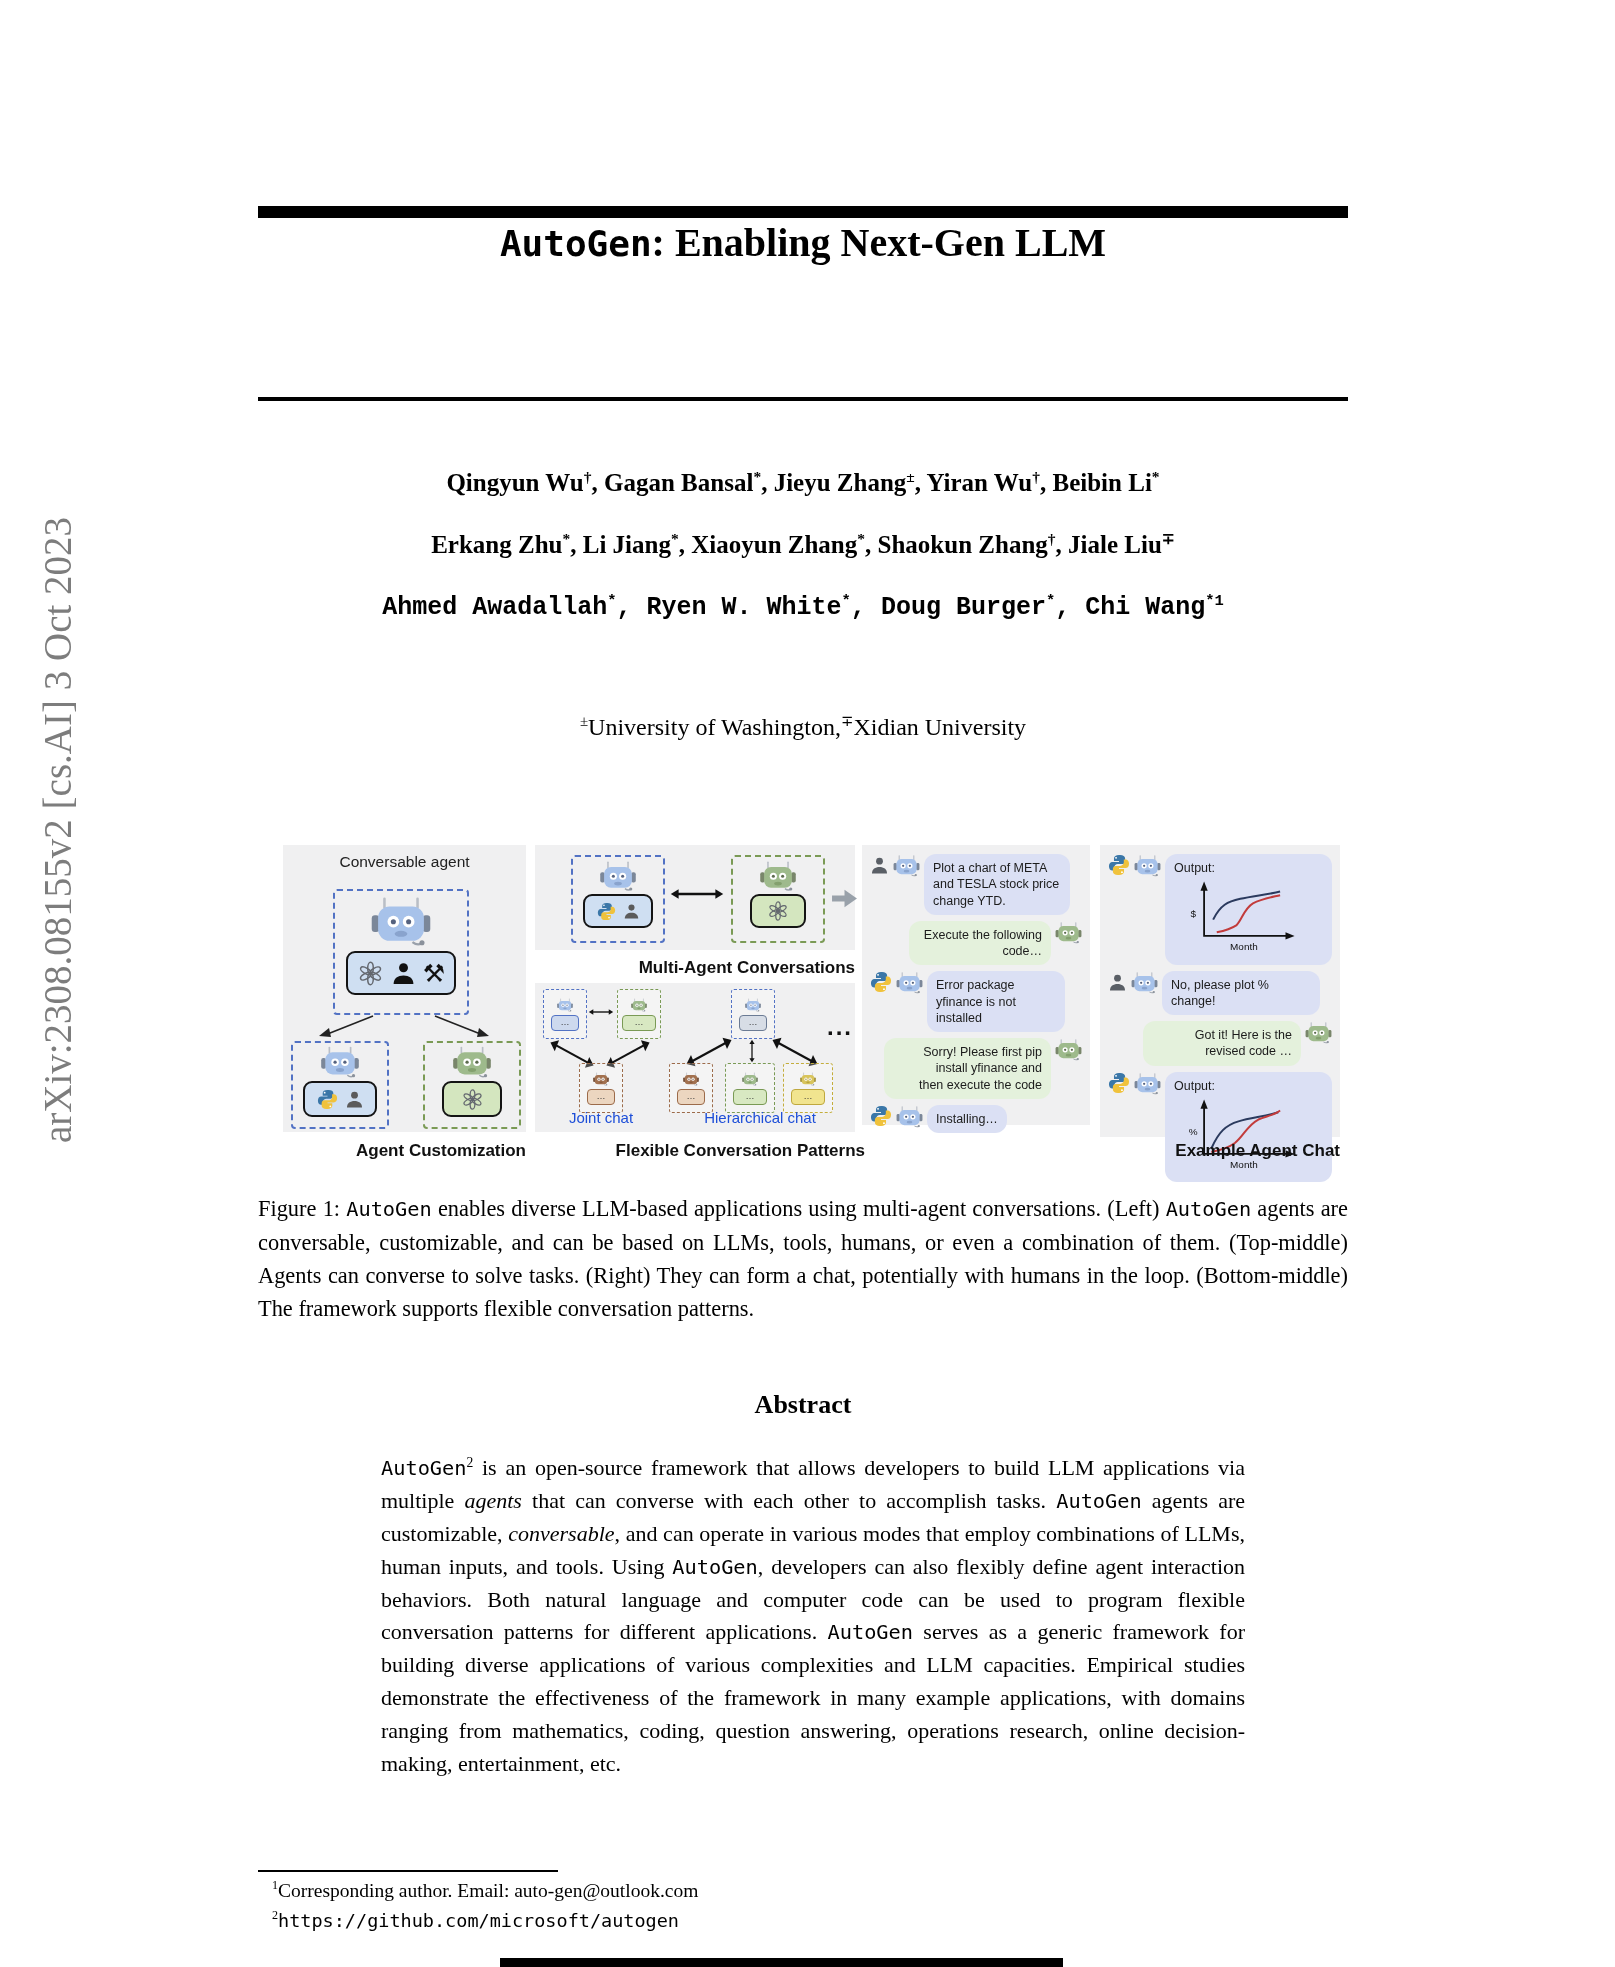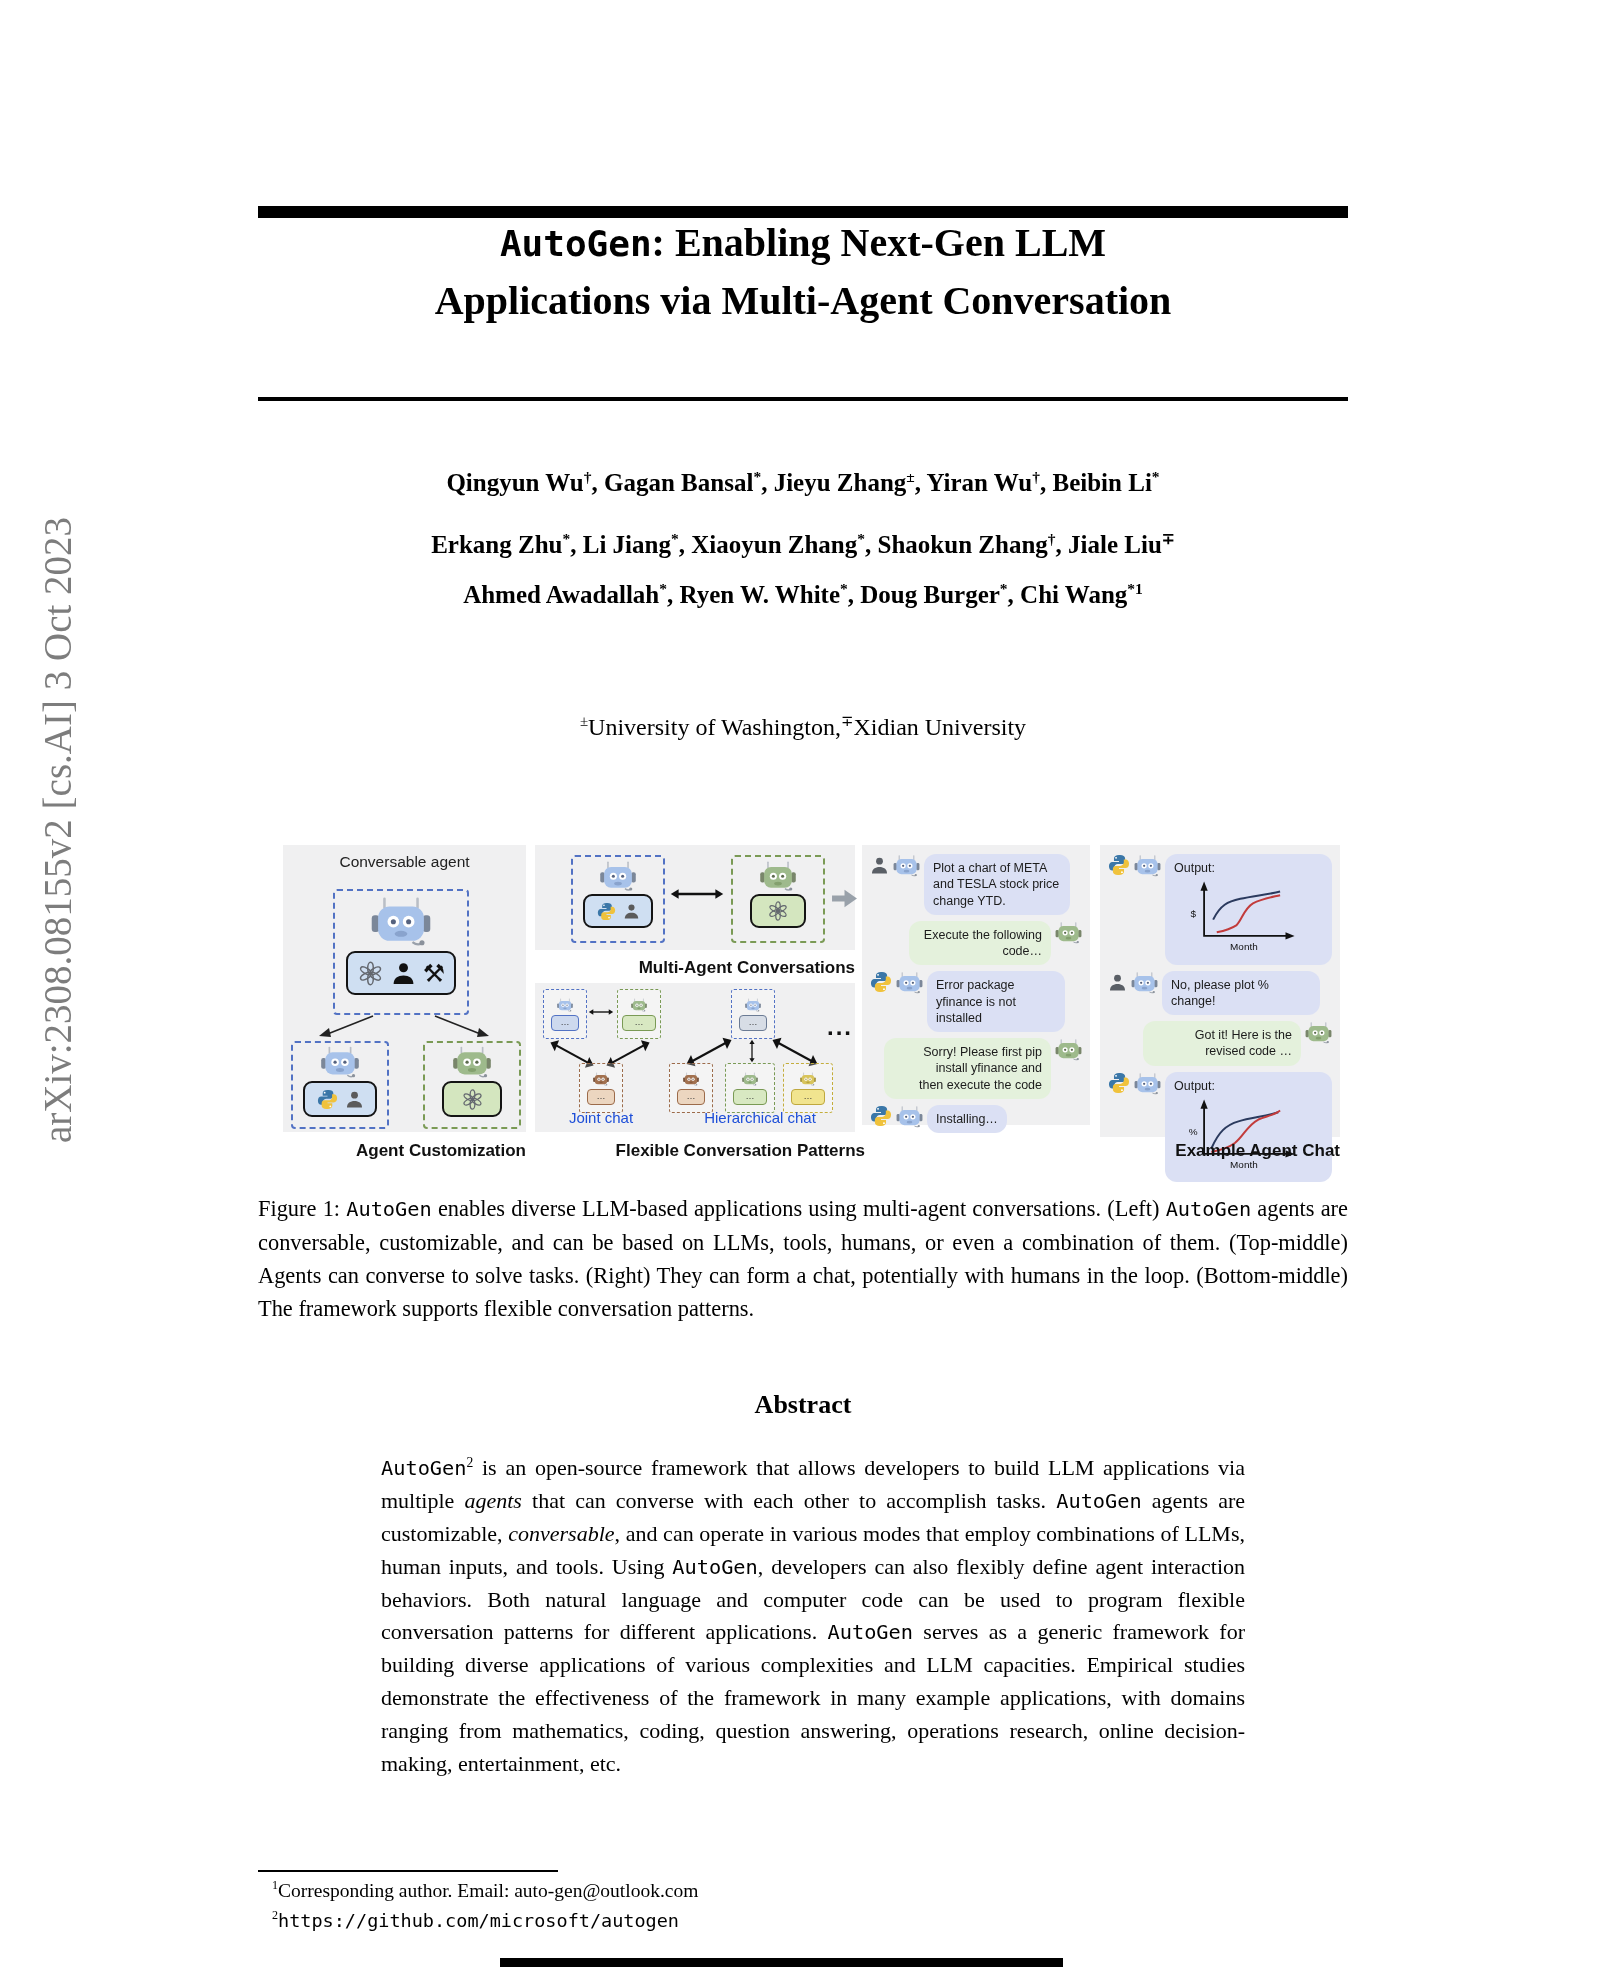--- a/index.html
+++ b/index.html
@@ -69,32 +69,31 @@
 <body>
 
 <div class="page">
 
   <div class="arxiv-side">arXiv:2308.08155v2  [cs.AI]  3 Oct 2023</div>
 
   <div class="rule-thick" style="top:206px;"></div>
 
   <div class="title">
     <div><span class="mono">AutoGen</span><span>: Enabling Next-Gen LLM</span></div>
-    <div>Applications via Multi-Agent Conversation</div>
   </div>
 
   <div class="rule-thin" style="top:397px;"></div>
 
   <div class="authors" style="top:468px;">
     <span><span>Qingyun Wu</span><sup>†</sup><span>, </span></span><span><span>Gagan Bansal</span><sup>*</sup><span>, </span></span><span><span>Jieyu Zhang</span><sup>±</sup><span>, </span></span><span><span>Yiran Wu</span><sup>†</sup><span>, </span></span><span><span>Beibin Li</span><sup>*</sup></span>
   </div>
   <div class="authors" style="top:530px;">
     <span><span>Erkang Zhu</span><sup>*</sup><span>, </span></span><span><span>Li Jiang</span><sup>*</sup><span>, </span></span><span><span>Xiaoyun Zhang</span><sup>*</sup><span>, </span></span><span><span>Shaokun Zhang</span><sup>†</sup><span>, </span></span><span><span>Jiale Liu</span><sup>∓</sup></span>
   </div>
-  <div class="authors" style="top:580px;">
+  <div class="authors" style="top:592px;font-family:Liberation Mono, monospace;">
     <span><span>Ahmed Awadallah</span><sup>*</sup><span>, </span></span><span><span>Ryen W. White</span><sup>*</sup><span>, </span></span><span><span>Doug Burger</span><sup>*</sup><span>, </span></span><span><span>Chi Wang</span><sup>*1</sup></span>
   </div>
 
   <div class="affil" style="top:712px;">
     <sup>±</sup><span>University of Washington,</span><sup>∓</sup><span>Xidian University</span>
   </div>
 
   <div class="figure">
 
     <div class="panel" style="left:0;top:0;width:243px;height:287px;">

